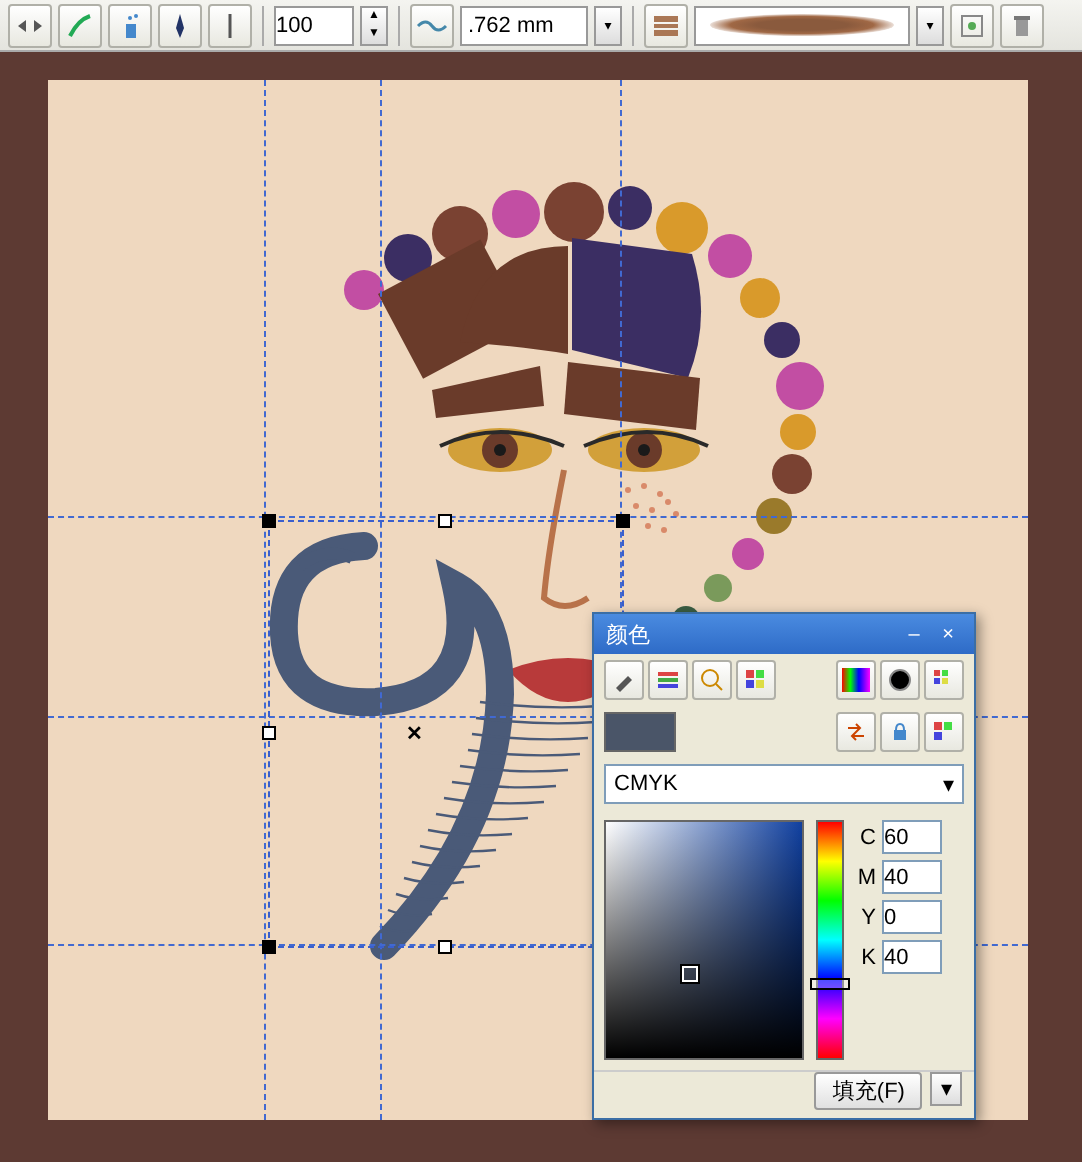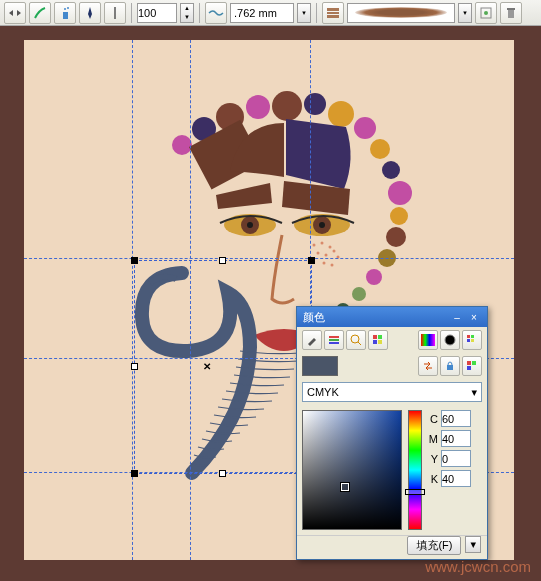--- a/index.html
+++ b/index.html
@@ -334,14 +334,13 @@
             <input class="cmyk-input" value="40" style="">
           </div>
       </div>
     </div>
     <div class="cp-footer">
       <button class="fill-btn">填充(F)</button>
       <span style="border:1px solid #999;padding:1px 4px;background:linear-gradient(#fff,#ddd)">▾</span>
     </div>
   </div>
 
-  <div class="watermark">www.jcwcn.com</div>
 </div>
 
 </body></html>

